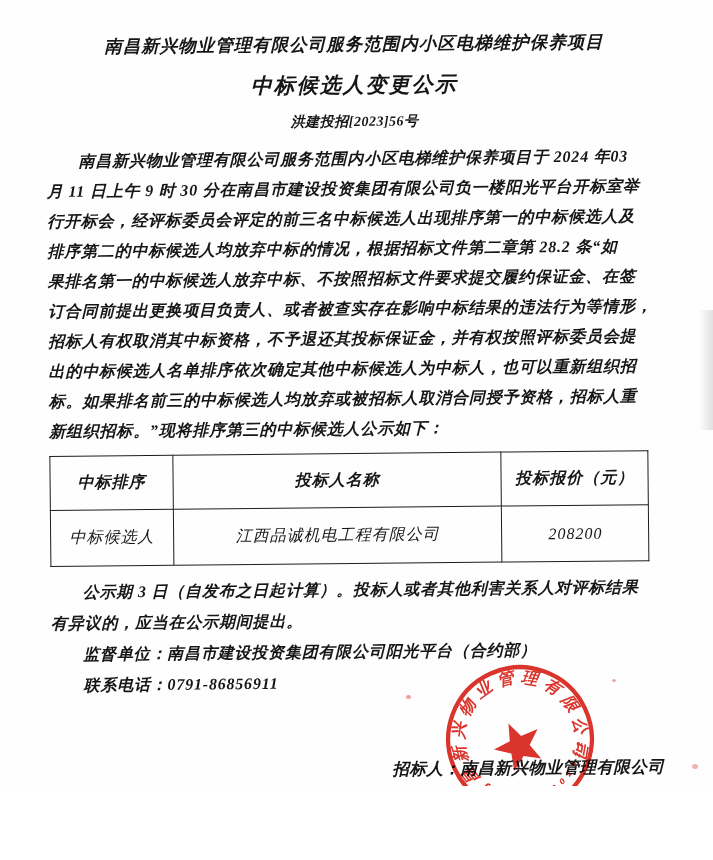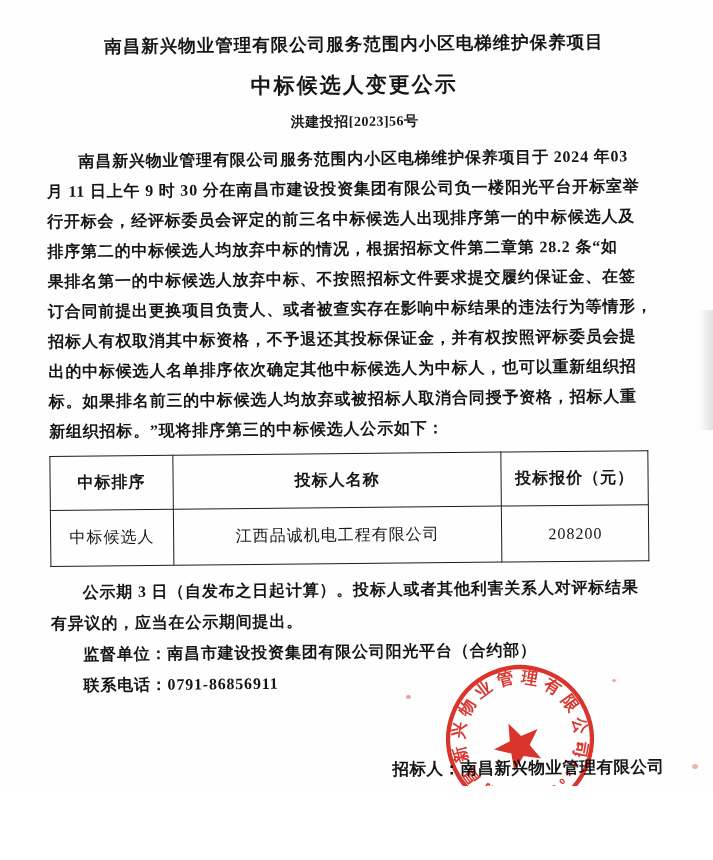--- a/index.html
+++ b/index.html
@@ -1,20 +1,21 @@
 <!DOCTYPE html>
 <html><head>
 <meta charset="utf-8">
 <style>
   html,body{margin:0;padding:0;background:#ffffff;}
   .page{
     position:relative; width:713px; height:786px; margin:0 auto;
     background:#fefefe; overflow:hidden;
     font-family:"Liberation Serif","DejaVu Serif",serif;
     color:#161616;
+    font-style:italic;
   }
   .content{
     position:absolute; left:0; top:0; right:0; bottom:0;
     padding:33px 48px 0 48px;
     transform:rotate(-0.55deg); transform-origin:50% 40%;
   }
   .title-1{
     margin:0; text-align:center; font-size:17.5px; font-weight:700;
     letter-spacing:1px; line-height:23px;
   }

